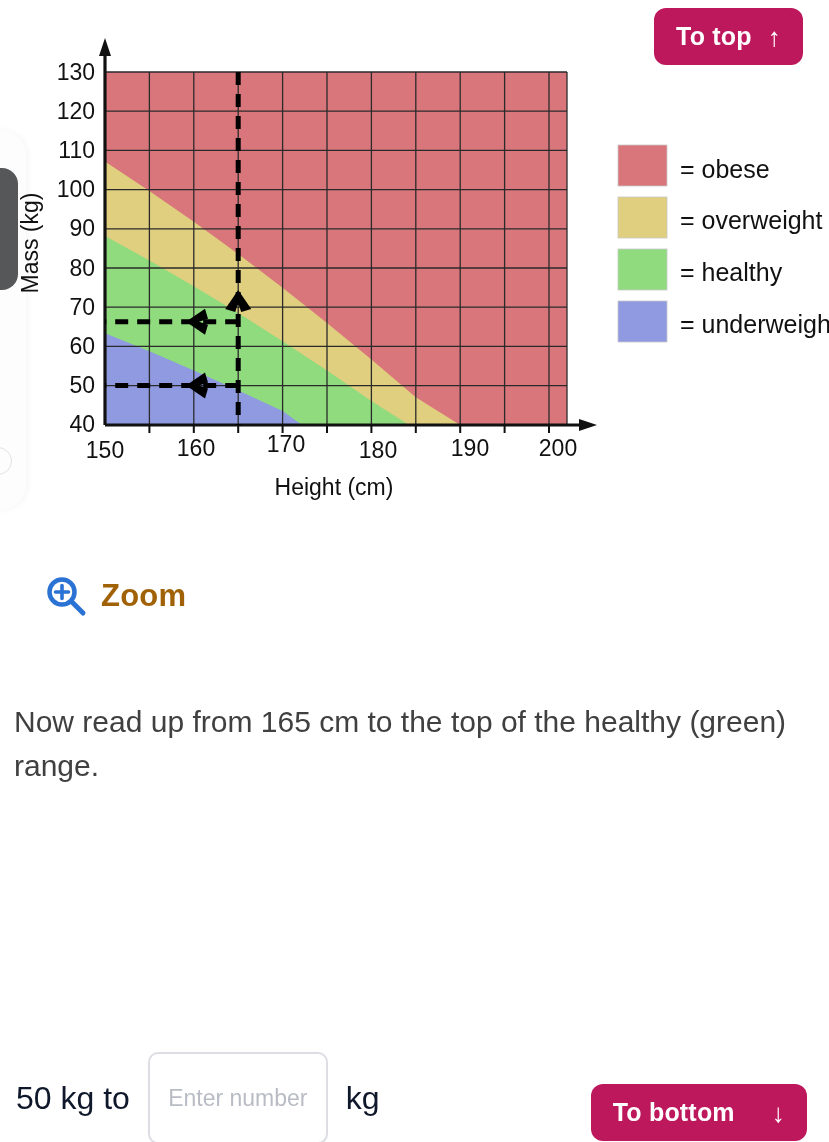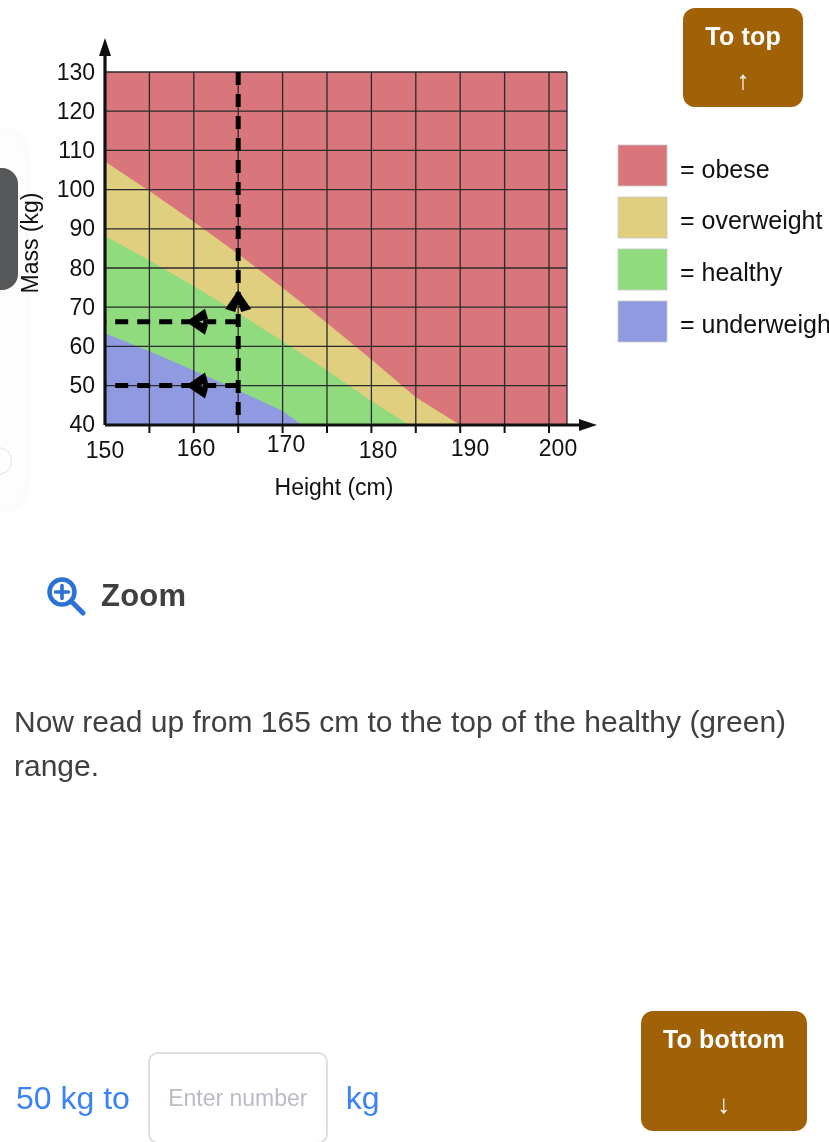--- a/index.html
+++ b/index.html
@@ -48,35 +48,34 @@
     border-radius: 50%;
     z-index: 2;
   }
 
   
   .scroll-btn {
     position: absolute;
     display: flex;
     align-items: center;
     gap: 16px;
-    background: #a16207;
+    background: #be185d;
     color: #ffffff;
     border: none;
     border-radius: 12px;
     font-family: "Liberation Sans", sans-serif;
     font-size: 25px;
     font-weight: 700;
     letter-spacing: 0.2px;
     padding: 14px 22px;
     cursor: pointer;
     z-index: 30;
-    flex-direction: column;
   }
   #to-top-button { right: 26px; top: 8px; }
-  #to-bottom-button { right: 22px; bottom: 11px; gap: 37px; }
+  #to-bottom-button { right: 22px; bottom: 1px; gap: 37px; }
   .scroll-btn .arrow-glyph {
     font-size: 26px;
     font-weight: 400;
     line-height: 1;
   }
 
   
   .figure-wrap {
     position: absolute;
     left: 0;
@@ -92,21 +91,21 @@
     position: absolute;
     left: 44px;
     top: 574px;
     display: flex;
     align-items: center;
     gap: 13px;
     cursor: pointer;
     z-index: 20;
   }
   .zoom-label {
-    color: #404040;
+    color: #a16207;
     font-size: 31px;
     font-weight: 700;
     letter-spacing: 0.2px;
   }
 
   
   .prose {
     position: absolute;
     left: 14px;
     top: 700px;
@@ -128,21 +127,21 @@
     position: absolute;
     left: 16px;
     top: 1052px;
     display: flex;
     align-items: center;
     gap: 18px;
     z-index: 18;
   }
   .answer-text {
     font-size: 32px;
-    color: #3b82f6;
+    color: #0f172a;
   }
   .answer-input {
     width: 180px;
     height: 92px;
     box-sizing: border-box;
     border: 2px solid #dcdee3;
     border-radius: 10px;
     background: #ffffff;
     font-family: "Liberation Sans", sans-serif;
     font-size: 23px;

